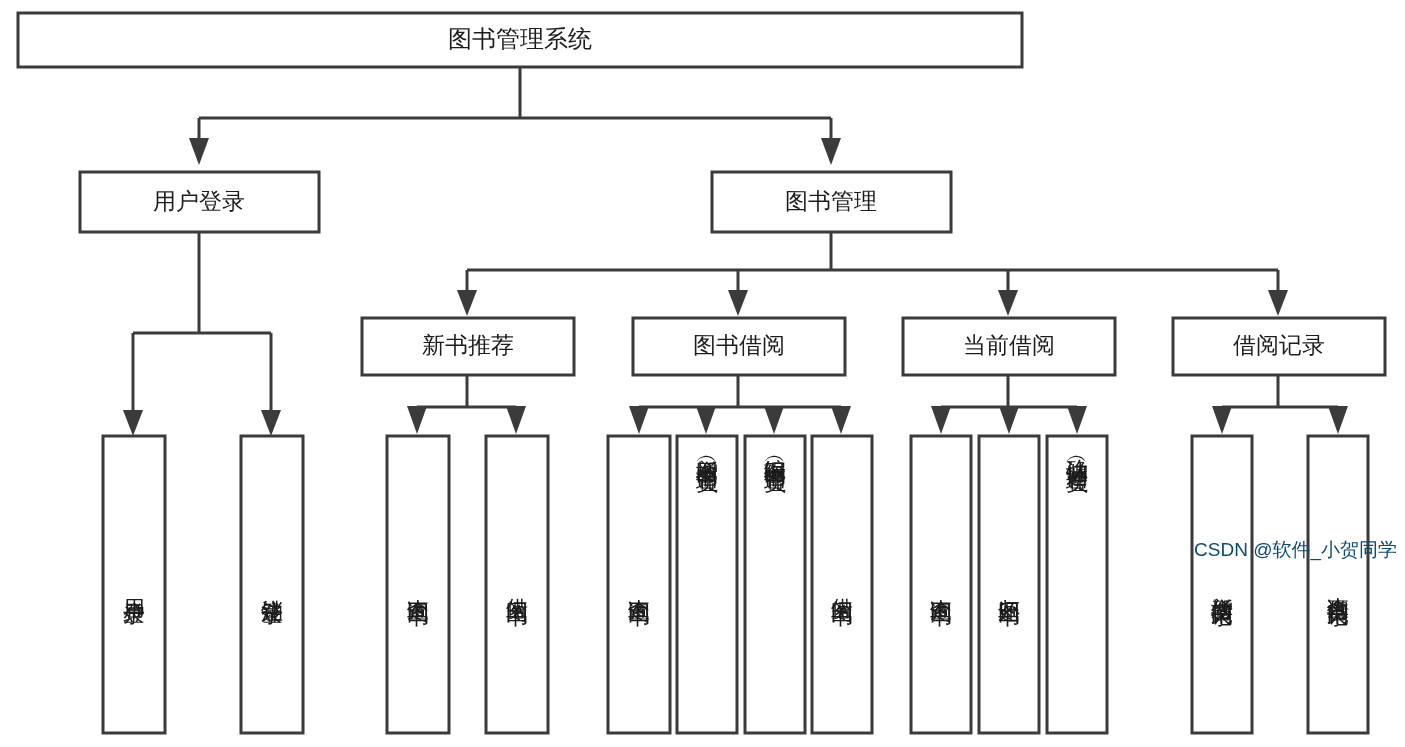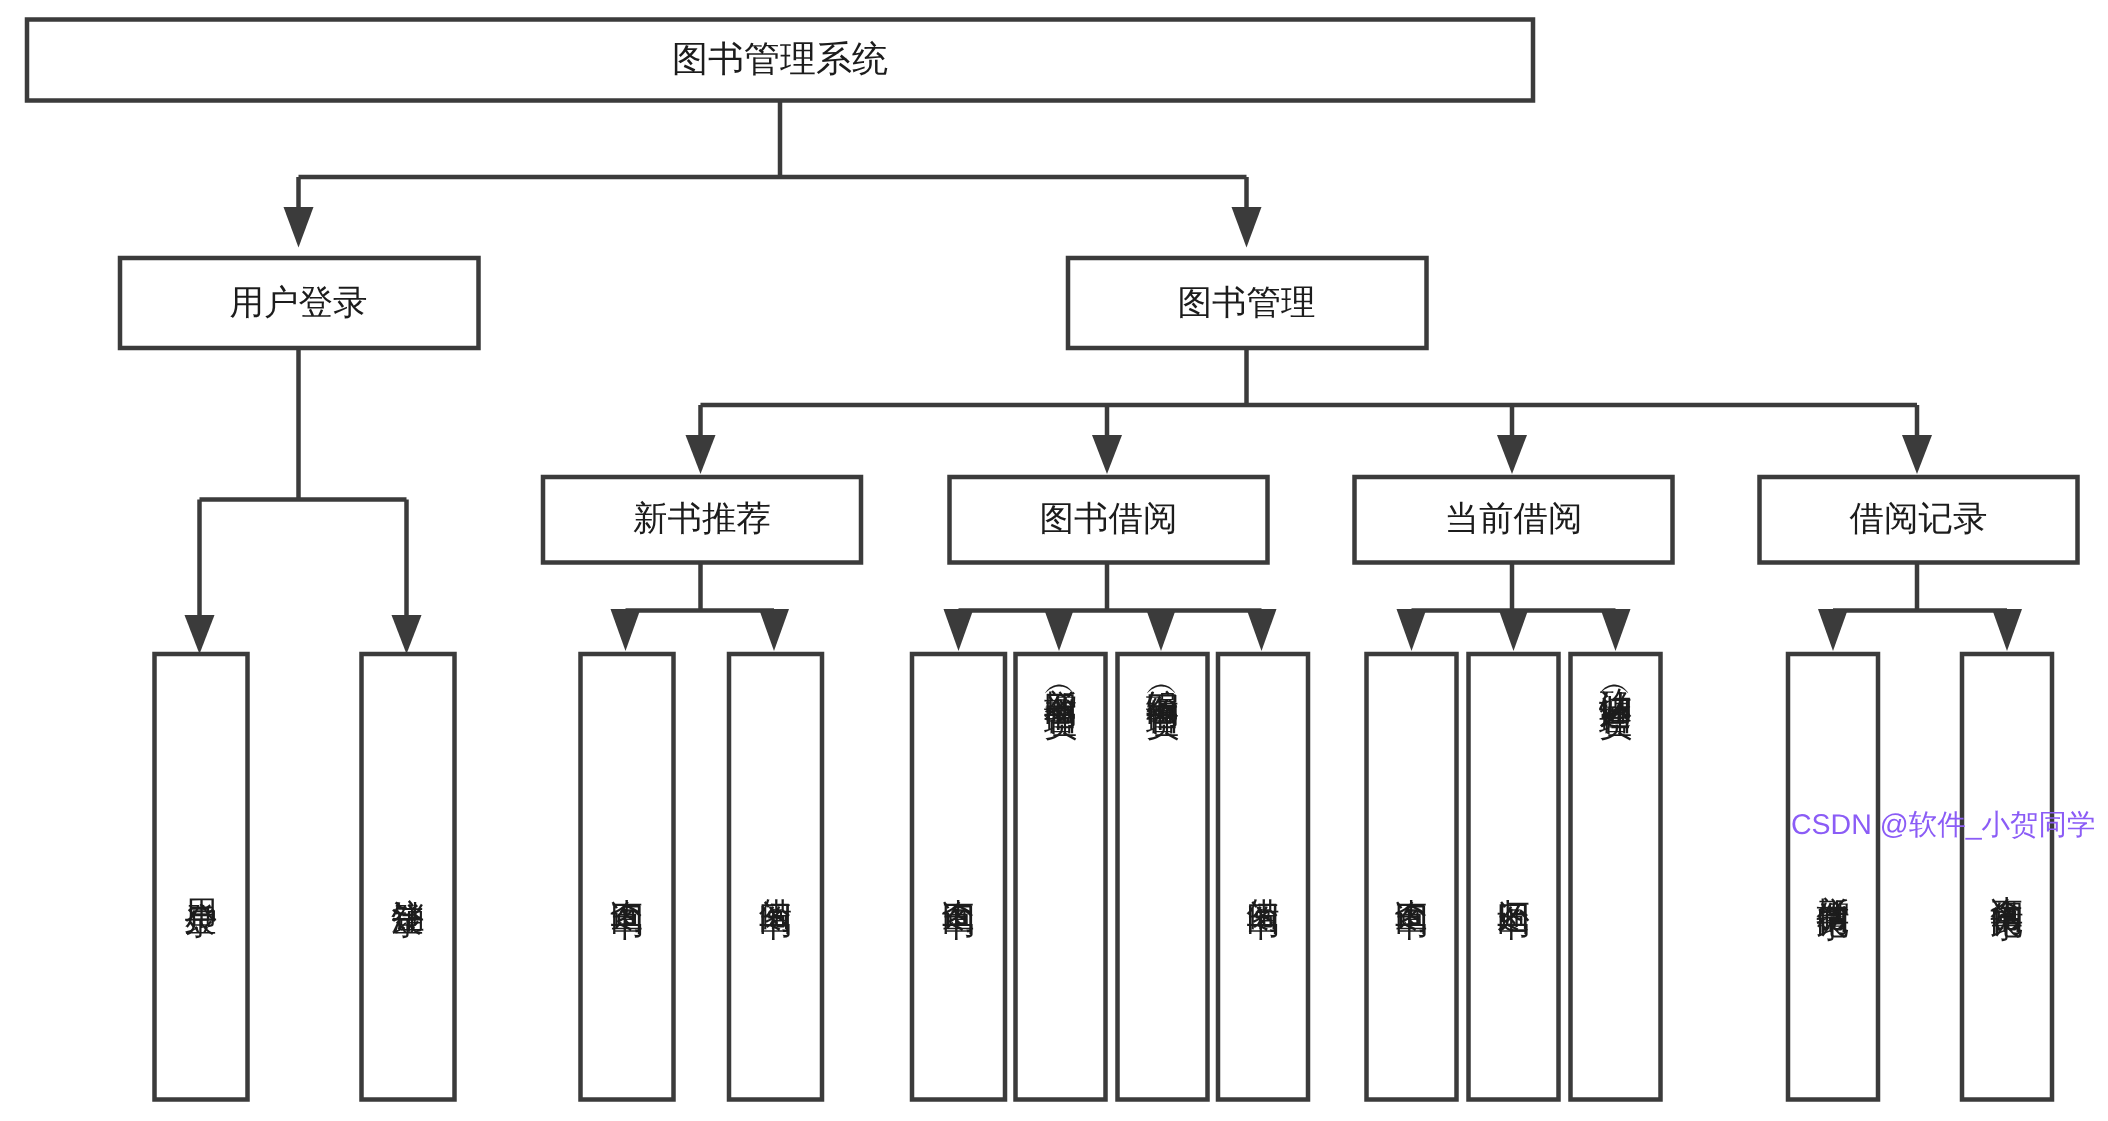--- a/index.html
+++ b/index.html
@@ -75,21 +75,21 @@
   }
   .leaf-label.align-top {
     justify-content: flex-start;
   }
   .watermark {
     position: absolute;
     right: 8px;
     bottom: 6px;
     font-family: "Liberation Sans", "DejaVu Sans", sans-serif;
     font-size: 19px;
-    color: #8b5cf6;
+    color: #0c4a6e;
     white-space: nowrap;
     user-select: none;
   }
 </style>
 </head>
 <body>
 
 <div id="diagram-root">
 
   <svg class="diagram-canvas" viewBox="0 0 1405 747">

